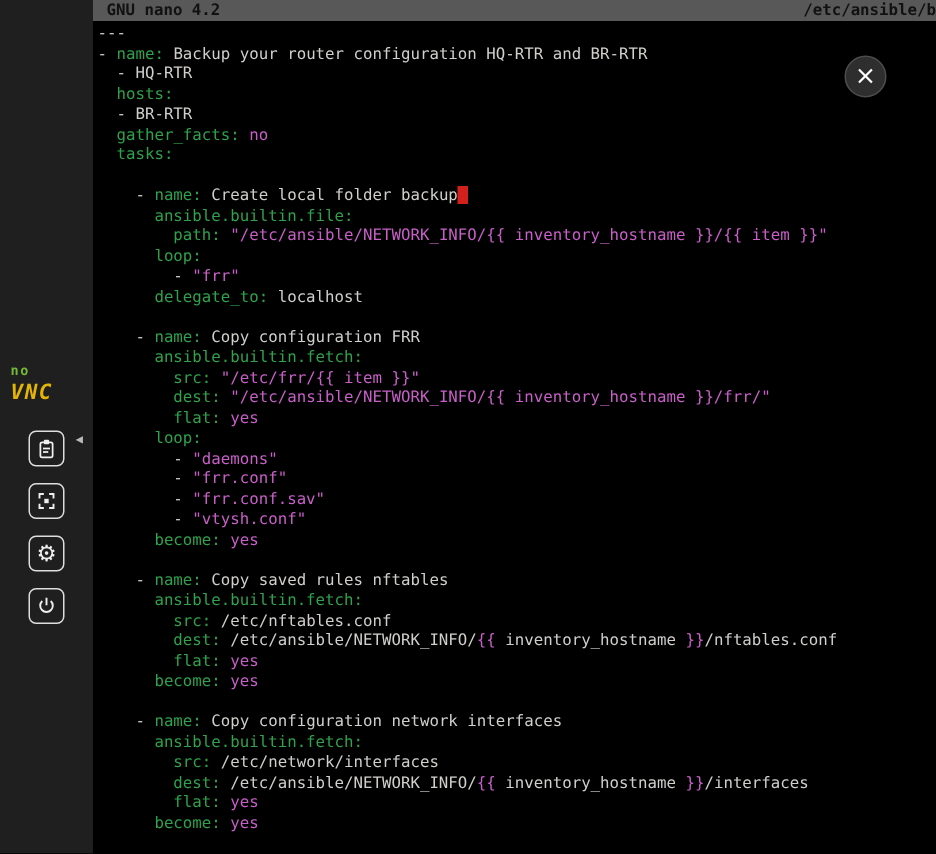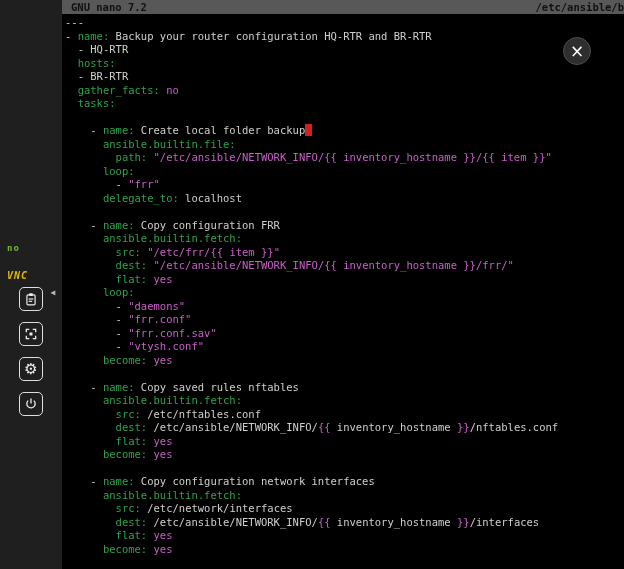--- a/index.html
+++ b/index.html
@@ -12,21 +12,21 @@
   .stage { position: absolute; inset: 0; }
 
   
   .sidebar {
     position: absolute; left: 0; top: 0; width: 62px; height: 569px;
     background: var(--sidebar-bg, #1f1f1f);
     z-index: 3;
   }
   .logo { position: absolute; left: 0; top: 244px; width: 56px; text-align: left; padding-left: 7px; line-height: 1; }
   .logo-top { color: var(--logo-green, #73b839); font-size: 9px; font-weight: bold; letter-spacing: 1px; }
-  .logo-bottom { color: var(--logo-yellow, #e3b505); font-size: 10px; font-weight: bold; font-style: italic; letter-spacing: 1px; margin-top: 18px; }
+  .logo-bottom { color: var(--logo-yellow, #e3b505); font-size: 14px; font-weight: bold; font-style: italic; letter-spacing: 1px; margin-top: 2px; }
   .handle {
     position: absolute; left: 46px; top: 285px; width: 14px; height: 16px;
     color: #b9b9b9; font-size: 8px; line-height: 16px; text-align: center; cursor: pointer;
   }
   .nv-btn {
     position: absolute; left: 19px; width: 24px; height: 24px;
     border: 1.5px solid #dedede; border-radius: 5px;
     display: flex; align-items: center; justify-content: center;
     color: #eee; cursor: pointer; background: transparent;
   }
@@ -101,21 +101,21 @@
     <div class="nv-btn" style="top:392px">
       <svg width="14" height="14" viewBox="0 0 24 24" fill="none" stroke="#eee" stroke-width="2.2">
         <line x1="12" y1="2.5" x2="12" y2="11"></line>
         <path d="M7.2 6.2a7.2 7.2 0 1 0 9.6 0"></path>
       </svg>
     </div>
   </div>
 
   <div class="terminal">
     <div class="titlebar">
-      <span>GNU nano 7.2</span>
+      <span>GNU nano 4.2</span>
       <span class="fpath">/etc/ansible/b</span>
     </div>
     <div class="code">
         <div class="line"><span class="seg-w">---</span></div>
         <div class="line"><span class="seg-w">- </span><span class="seg-g">name:</span><span class="seg-w"> Backup your router configuration HQ-RTR and BR-RTR</span></div>
         <div class="line"><span class="seg-w">  - HQ-RTR</span></div>
         <div class="line"><span class="seg-w">  </span><span class="seg-g">hosts:</span></div>
         <div class="line"><span class="seg-w">  - BR-RTR</span></div>
         <div class="line"><span class="seg-w">  </span><span class="seg-g">gather_facts:</span><span class="seg-w"> </span><span class="seg-m">no</span></div>
         <div class="line"><span class="seg-w">  </span><span class="seg-g">tasks:</span></div>

